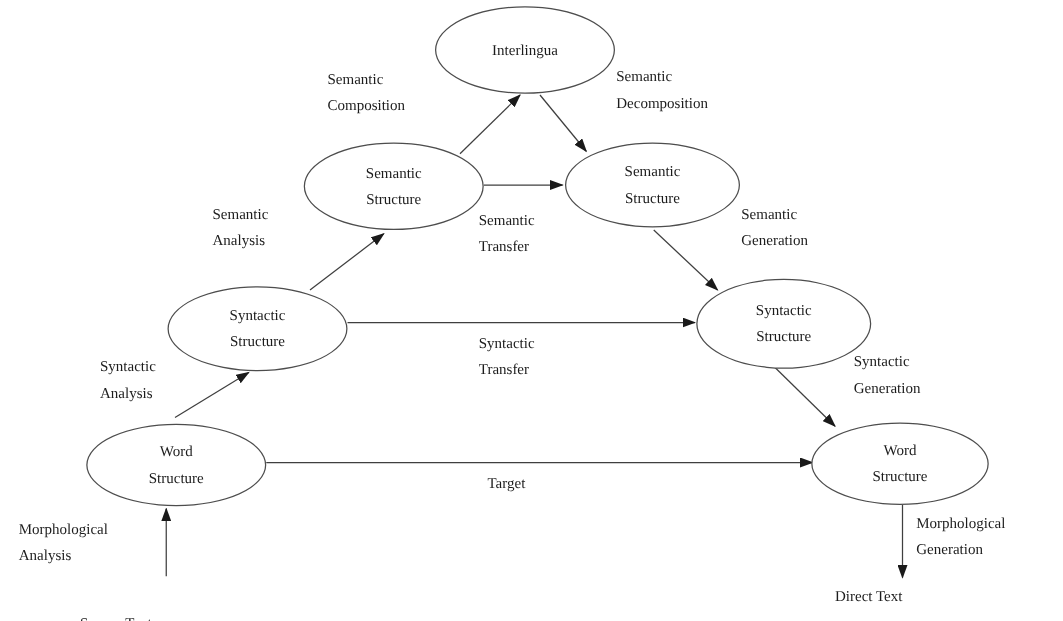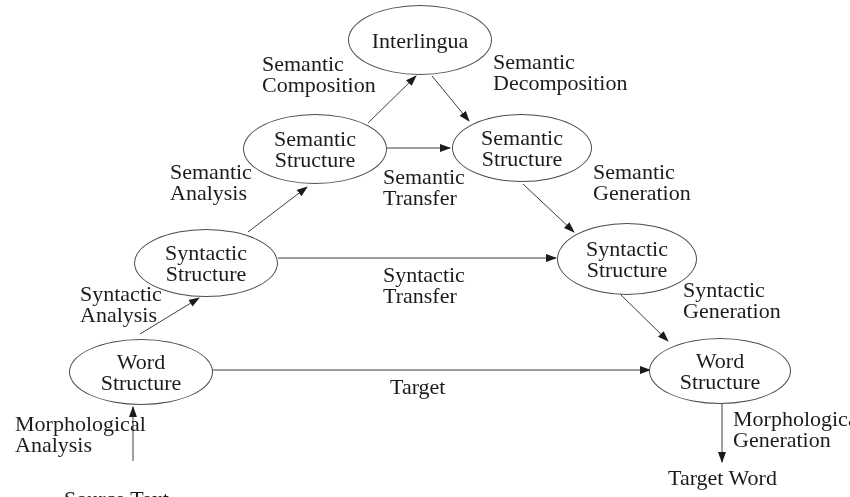--- a/index.html
+++ b/index.html
@@ -6,21 +6,21 @@
     margin: 0;
     padding: 0;
     background: #ffffff;
   }
   .canvas {
     position: relative;
     width: 850px;
     height: 497px;
     background: #ffffff;
     font-family: "Liberation Serif", "DejaVu Serif", serif;
-    font-size: 22px;
+    font-size: 12px;
     line-height: 21px;
     color: #1c1c1c;
     overflow: hidden;
   }
   .edges {
     position: absolute;
     left: 0;
     top: 0;
     width: 850px;
     height: 497px;
@@ -133,15 +133,15 @@
 Transfer</div>
   <div class="lbl l-syn-gen">Syntactic
 Generation</div>
   <div class="lbl l-direct">Target</div>
   <div class="lbl l-mor-ana">Morphological
 Analysis</div>
   <div class="lbl l-mor-gen">Morphological
 Generation</div>
 
   <div class="lbl l-source">Source Text</div>
-  <div class="lbl l-target">Target Word</div>
+  <div class="lbl l-target">Direct Text</div>
 
 </div>
 
 </body></html>

